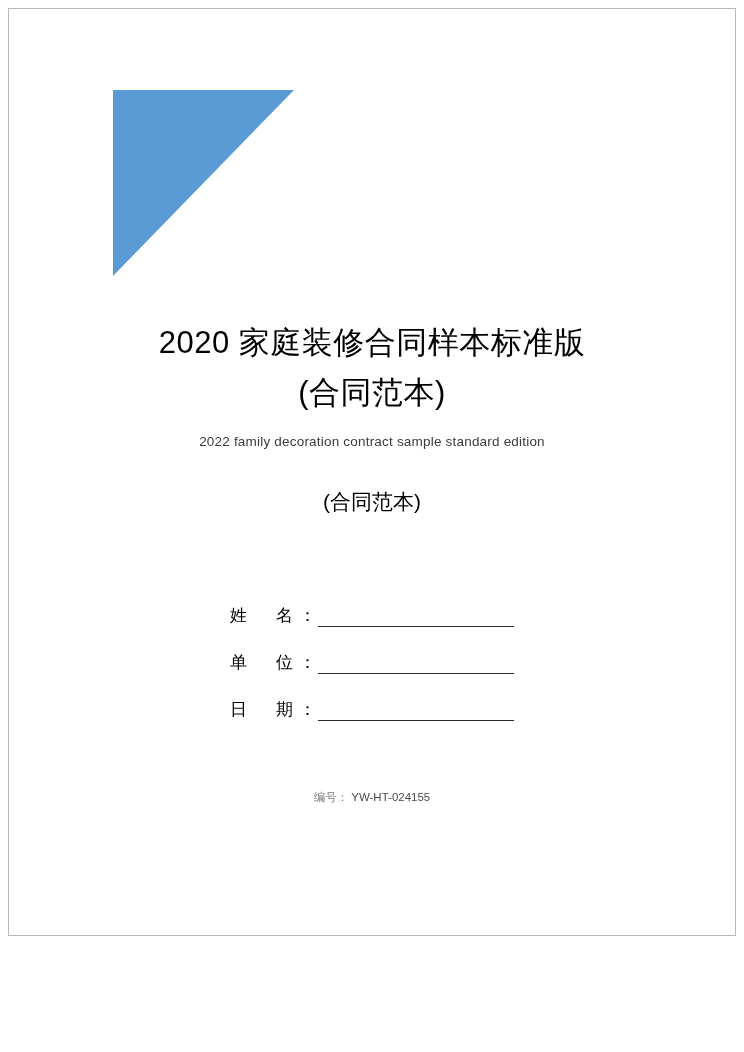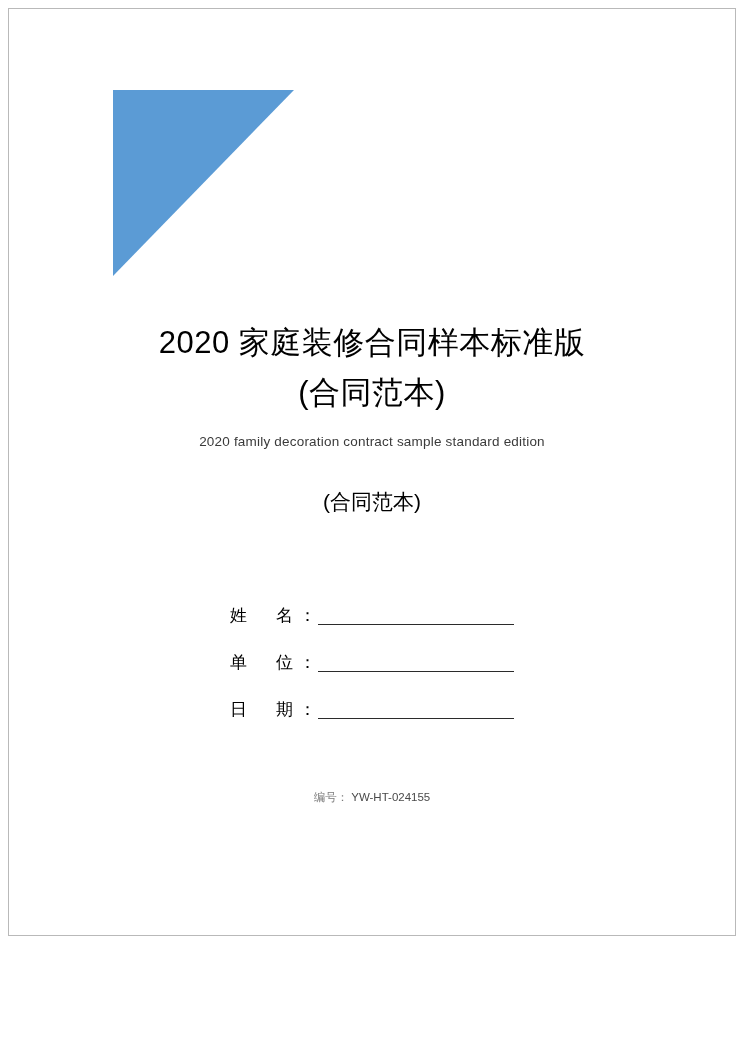--- a/index.html
+++ b/index.html
@@ -78,20 +78,21 @@
   
   .fields {
     position: absolute;
     left: 0;
     top: 604px;
     width: 744px;
   }
   .field-row {
     display: flex;
     justify-content: center;
+    align-items: flex-end;
     margin-bottom: 24px;
   }
   .field-label {
     font-size: 17px;
     color: #000000;
     letter-spacing: 6px;
     white-space: nowrap;
   }
   .field-colon {
     font-size: 17px;
@@ -126,21 +127,21 @@
 
   <div class="page-border"></div>
 
   <div class="deco-triangle"></div>
 
   <div class="title-main">
     <div>2020 家庭装修合同样本标准版</div>
     <div>(合同范本)</div>
   </div>
 
-  <div class="title-en">2020 family decoration contract sample standard edition</div>
+  <div class="title-en">2022 family decoration contract sample standard edition</div>
 
   <div class="title-cn-sub">(合同范本)</div>
 
   <div class="fields">
 
     <div class="field-row">
       <span class="field-label">姓　名</span>
       <span class="field-colon">：</span>
       <span class="field-line"></span>
     </div>

